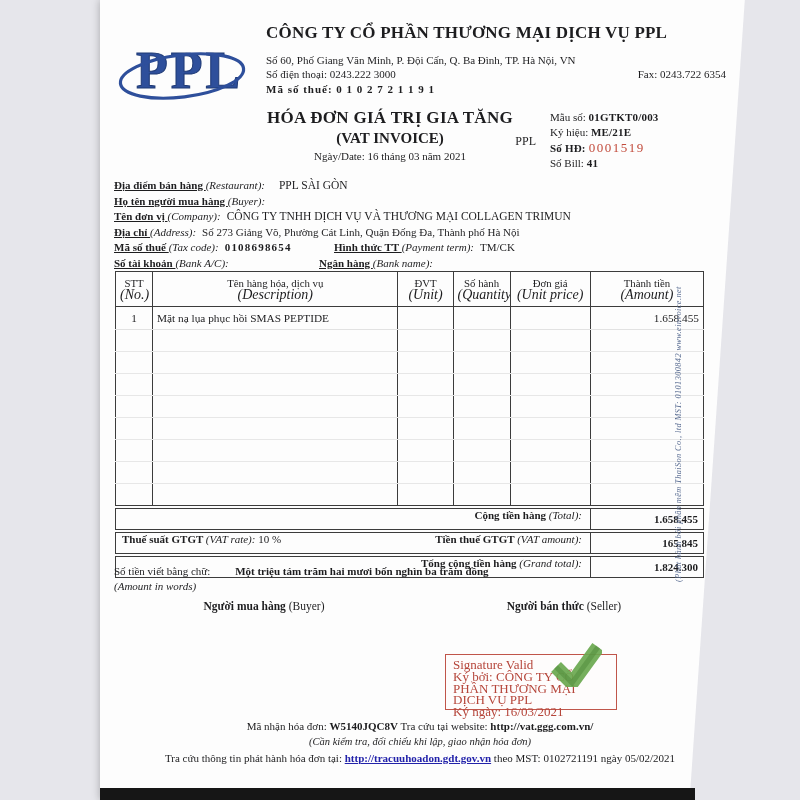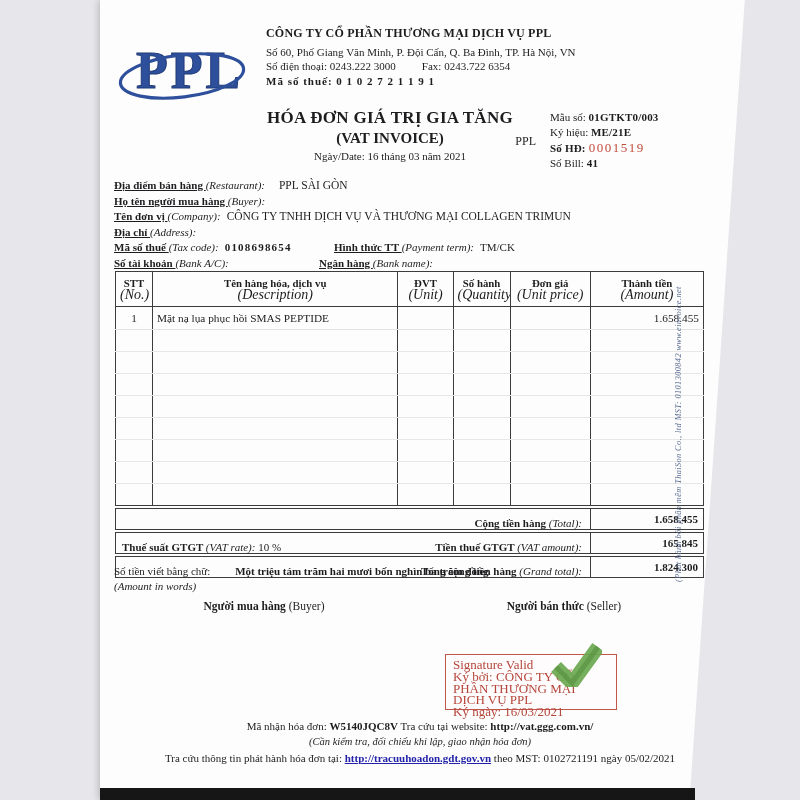--- a/index.html
+++ b/index.html
@@ -8,23 +8,23 @@
   .page{position:absolute;left:100px;top:0;width:645px;height:800px;background:#fdfdfd;
         box-shadow:0 0 8px rgba(0,0,0,.28);}
   .right-skew{position:absolute;left:680px;top:0;width:120px;height:800px;background:#e6e6eb;
         clip-path:polygon(54% 0,100% 0,100% 100%,8% 100%);}
   .bottom-bar{position:absolute;left:100px;top:788px;width:595px;height:12px;background:#161616;}
 
   
   .header{position:absolute;left:14px;top:26px;width:600px;}
   .logo{position:absolute;left:2px;top:10px;width:138px;height:70px;}
   .co-block{margin-left:152px;font-size:11px;line-height:14.5px;}
-  .co-name{font-weight:bold;font-size:12px;margin-bottom:4px;letter-spacing:.2px;}
+  .co-name{font-weight:bold;font-size:17px;margin-bottom:12px;letter-spacing:.2px;}
   .co-line{white-space:nowrap;}
-  .phone-row{display:flex;width:460px;gap:26px;}
+  .phone-row{display:flex;width:460px;justify-content:space-between;}
   .tax-row b{letter-spacing:1px;}
 
   
   .title-row{position:absolute;left:0;top:108px;width:645px;}
   .title-center{position:absolute;left:120px;top:0;width:340px;text-align:center;}
   .title-main{font-weight:bold;font-size:17px;letter-spacing:.3px;}
   .title-sub{font-weight:bold;font-size:15px;position:relative;margin-top:2px;}
   .ppl-mark{position:absolute;right:24px;bottom:-2px;font-size:12px;font-weight:normal;}
   .title-date{font-size:11px;margin-top:3px;}
   .meta{position:absolute;left:450px;top:2px;width:185px;font-size:11px;line-height:15px;}
@@ -41,32 +41,32 @@
   .w220{width:220px;flex:none;}
   .w205{width:205px;flex:none;}
   .bold-sp{font-weight:bold;letter-spacing:1.2px;}
 
   
   .table-area{position:absolute;left:15px;top:271px;width:589px;}
   table.items{border-collapse:collapse;table-layout:fixed;width:589px;}
   table.items th,table.items td{border-left:1px solid #3c3c3c;border-right:1px solid #3c3c3c;
       padding:0 4px;overflow:hidden;}
   table.items thead th{border:1px solid #3c3c3c;height:34px;vertical-align:middle;}
-  .th-vi{font-weight:bold;font-size:10.8px;line-height:12px;}
+  .th-vi{font-weight:normal;font-size:10.8px;line-height:12px;}
   .th-en{font-style:italic;font-weight:normal;font-size:14px;line-height:12px;}
   table.items col.c0{width:37px;} table.items col.c1{width:245px;}
   table.items col.c2{width:55px;} table.items col.c3{width:57px;}
   table.items col.c4{width:80px;} table.items col.c5{width:113px;}
   tr.item-row td{height:22px;font-size:11.3px;border-bottom:1px solid #e2e2e2;}
   tr.empty-row td{height:21px;border-bottom:1px solid #e7e7e7;font-size:10px;}
   tr.last-empty td{border-bottom:1px solid #3c3c3c;}
   .td-c{text-align:center;} .td-r{text-align:right;}
 
   
-  .t-row{display:flex;align-items:flex-end;border:1px solid #3c3c3c;margin-top:2px;height:20px;
+  .t-row{display:flex;align-items:flex-start;border:1px solid #3c3c3c;margin-top:2px;height:20px;
          font-size:11px;background:#fdfdfd;}
   .t-fill{flex:1;text-align:right;padding-right:8px;white-space:nowrap;}
   .t-left{width:278px;flex:none;padding-left:6px;white-space:nowrap;}
   .t-amt{width:107px;flex:none;border-left:1px solid #3c3c3c;text-align:right;
          padding-right:5px;font-weight:bold;align-self:stretch;line-height:20px;}
   .t-row b{font-weight:bold;} .t-row i{font-style:italic;}
 
   
   .words{position:absolute;left:14px;top:565px;width:600px;font-size:11px;}
   .words .w-val{font-weight:bold;margin-left:22px;}
@@ -142,20 +142,21 @@
       <div class="ln">
         <span><b>Họ tên người mua hàng </b><i>(Buyer):</i></span>
         <span class="v"></span>
       </div>
       <div class="ln">
         <span><b>Tên đơn vị </b><i>(Company):</i></span>
         <span class="v caps">CÔNG TY TNHH DỊCH VỤ VÀ THƯƠNG MẠI COLLAGEN TRIMUN</span>
       </div>
       <div class="ln">
         <span><b>Địa chỉ </b><i>(Address):</i></span>
+        <span class="v">Số 273 Giảng Võ, Phường Cát Linh, Quận Đống Đa, Thành phố Hà Nội</span>
       </div>
       <div class="ln">
         <span class="w220"><b>Mã số thuế </b><i>(Tax code):</i><span class="v bold-sp">0108698654</span></span>
         <span><b>Hình thức TT </b><i>(Payment term):</i><span class="v">TM/CK</span></span>
       </div>
       <div class="ln">
         <span class="w205"><b>Số tài khoản </b><i>(Bank A/C):</i></span>
         <span><b>Ngân hàng </b><i>(Bank name):</i></span>
       </div>
     </div>

